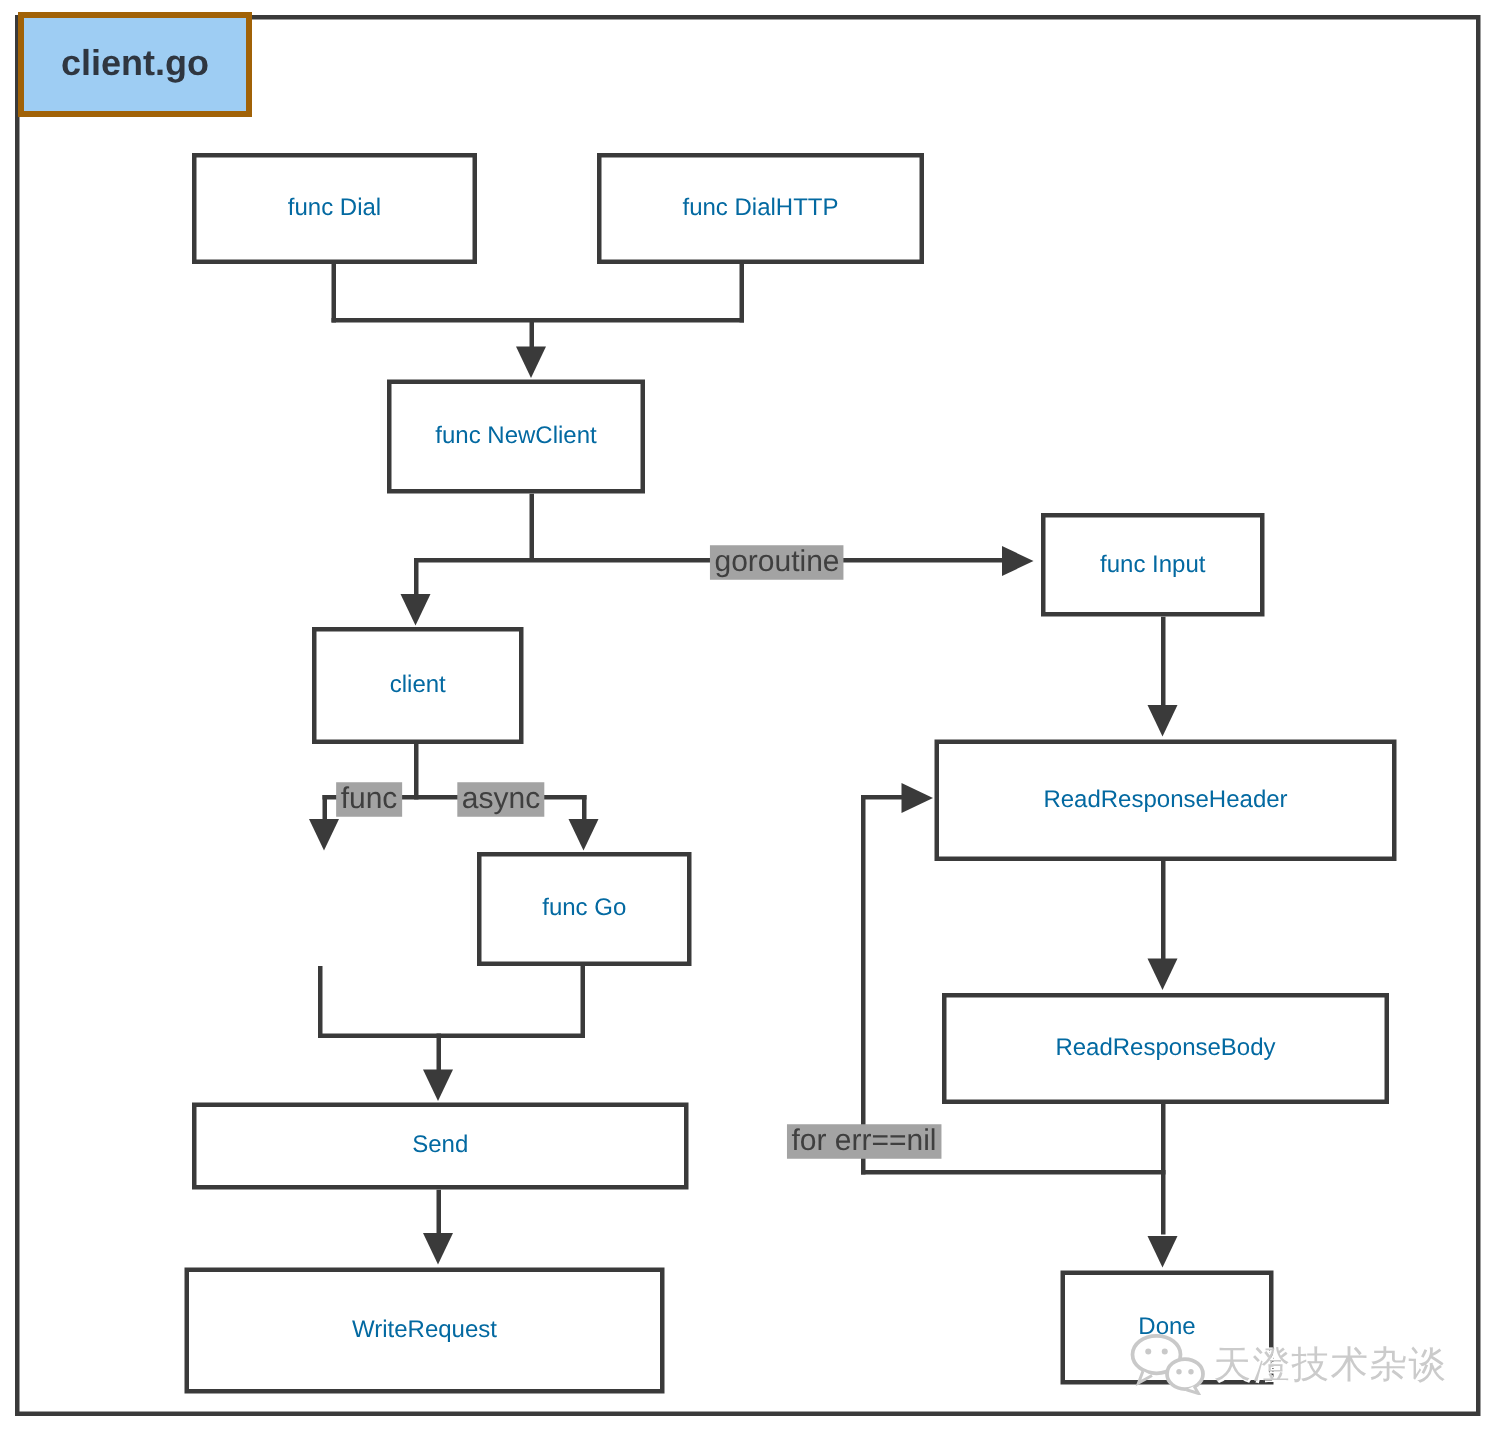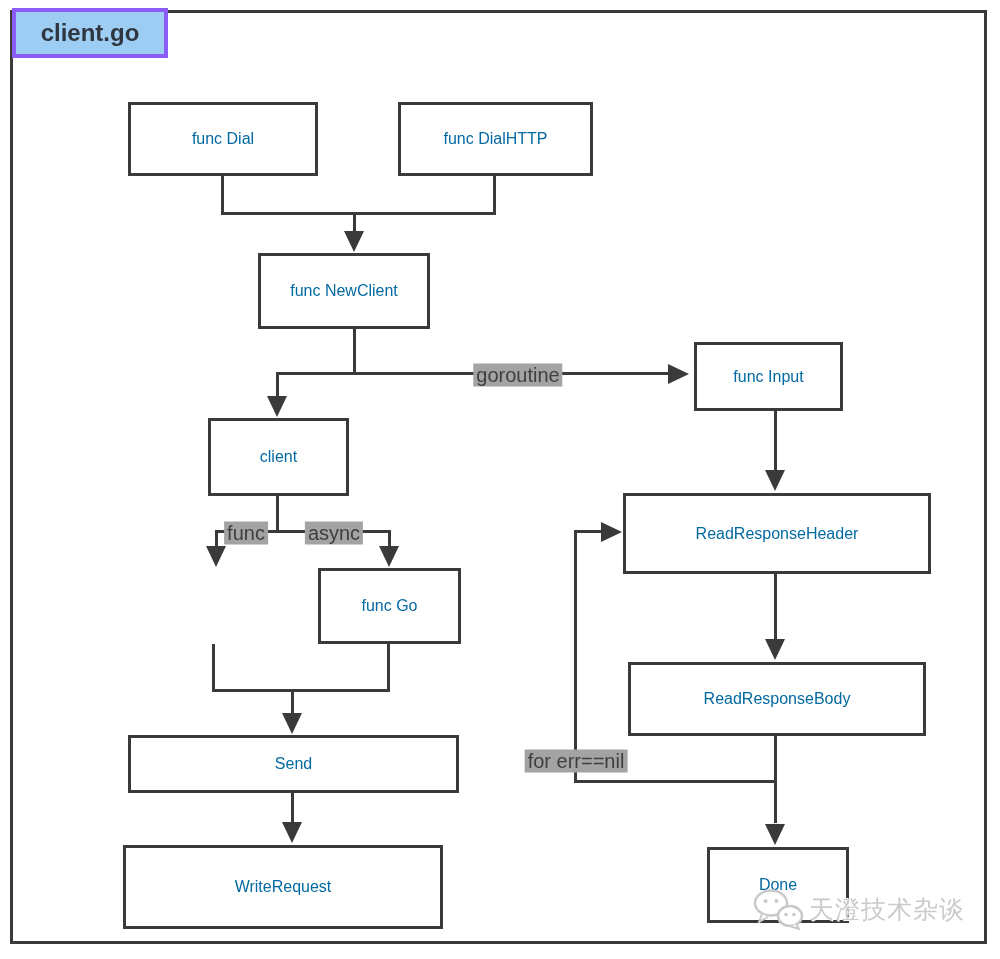--- a/index.html
+++ b/index.html
@@ -19,23 +19,23 @@
     position: absolute;
     left: 10px; top: 10px;
     width: 977px; height: 934px;
     border: 3px solid #3a3a3a;
     background: transparent;
     box-sizing: border-box;
   }
   .titlebox {
     position: absolute;
     left: 12px; top: 8px;
-    width: 156px; height: 50px;
+    width: 156px; height: 70px;
     background: #9ecdf3;
-    border: 4px solid #8b5cf6;
+    border: 4px solid #a16207;
     box-sizing: border-box;
     display: flex;
     align-items: center;
     justify-content: center;
     font-size: 24px;
     font-weight: bold;
     color: #2f3640;
     z-index: 5;
   }
   .box {
@@ -104,21 +104,21 @@
 
   <div class="frame"></div>
 
   <div class="titlebox">
     <span>client.go</span>
   </div>
 
   <div class="box" style="left:128px;top:102px;width:190px;height:74px">
     <span>func Dial</span>
   </div>
-  <div class="box" style="left:398px;top:102px;width:195px;height:74px">
+  <div class="box" style="left:398px;top:102px;width:218px;height:74px">
     <span>func DialHTTP</span>
   </div>
   <div class="box" style="left:258px;top:253px;width:172px;height:76px">
     <span>func NewClient</span>
   </div>
   <div class="box" style="left:208px;top:418px;width:141px;height:78px">
     <span>client</span>
   </div>
   <div class="box" style="left:318px;top:568px;width:143px;height:76px">
     <span>func Go</span>

